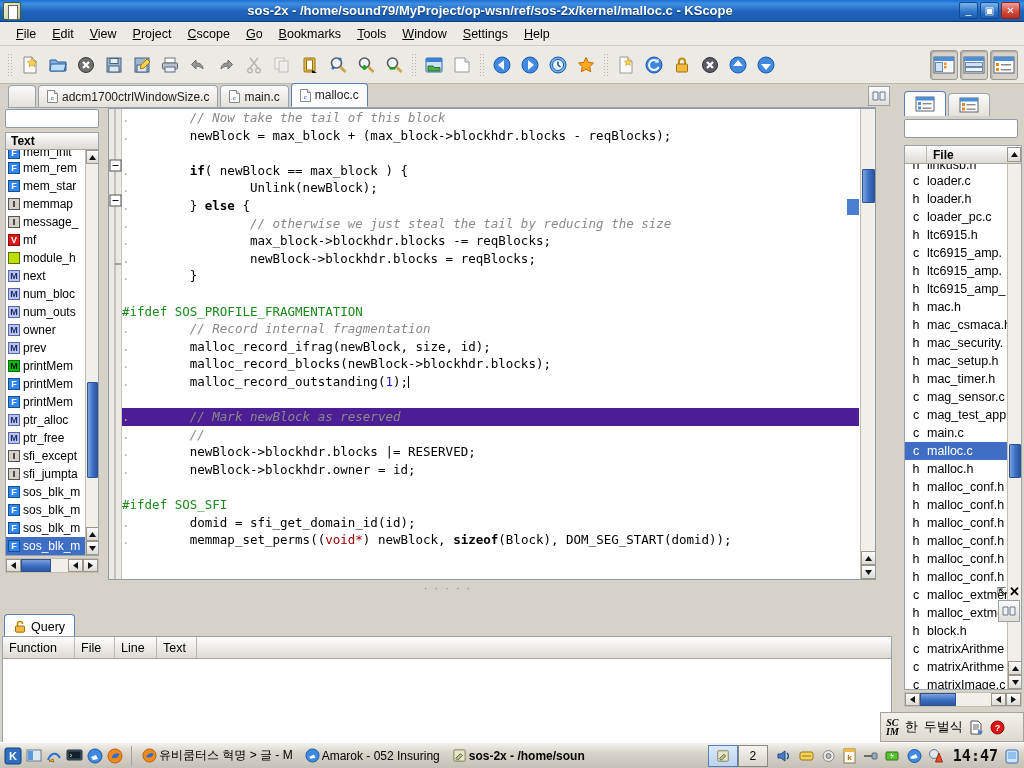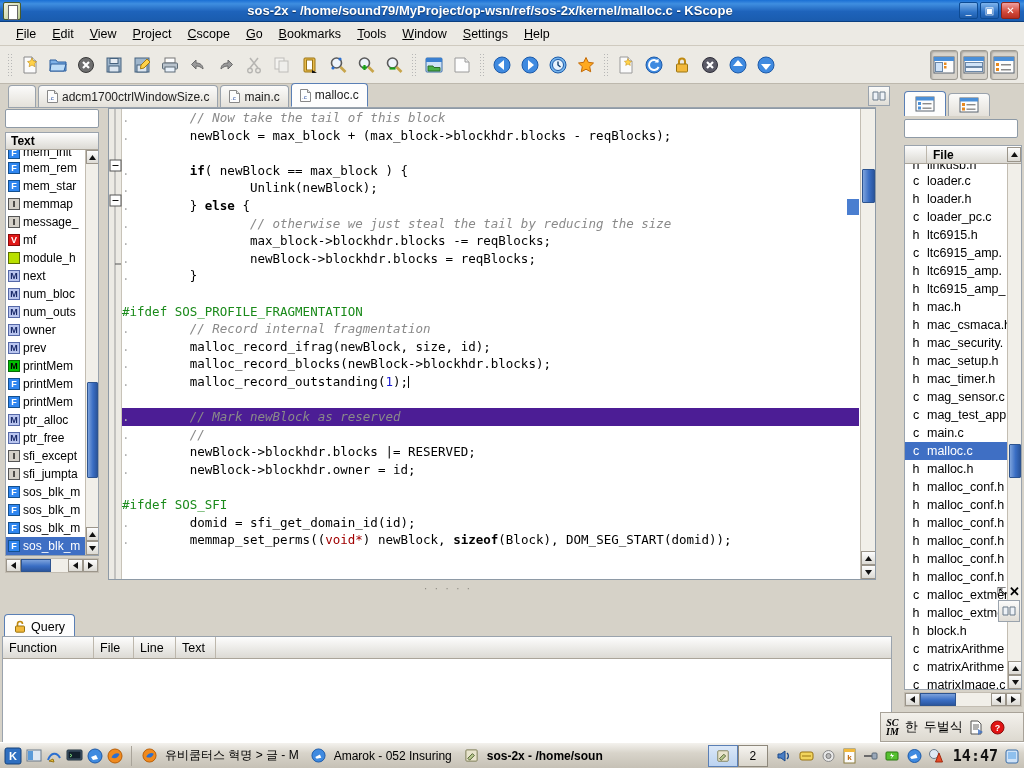--- a/index.html
+++ b/index.html
@@ -208,21 +208,21 @@
   .scim-txt { font-size:13px; }
   .scim-sc { font-family:"Liberation Serif",serif; font-style:italic; font-weight:bold;
              font-size:10px; line-height:9px; text-align:center; }
 
   
   .taskbar { position:absolute; left:0; top:742px; width:1024px; height:26px;
     background:linear-gradient(to bottom,#f4f2ee,#d8d4ca 40%,#c6c1b6);
     border-top:1px solid #fff; display:flex; align-items:center; }
   .tk-launch { display:flex; align-items:center; gap:4px; padding:0 4px; }
   .tk-sep { width:1px; height:20px; background:#a9a49a; margin:0 4px; }
-  .tk-win { display:flex; align-items:center; gap:8px; padding:0 6px; height:22px;
+  .tk-win { display:flex; align-items:center; gap:2px; padding:0 6px; height:22px;
             font-size:12px; max-width:240px; overflow:hidden; white-space:nowrap;justify-content:flex-end; }
   .tk-win.active { font-weight:bold; }
   .tk-pager { display:flex; align-items:center; margin-left:4px; }
   .pg { width:30px; height:22px; border:1px solid #8e887c;
         background:linear-gradient(to bottom,#f6f4f0,#d9d5cb);
         display:flex; align-items:center; justify-content:center; font-size:12px; }
   .pg.active { background:linear-gradient(to bottom,#dbe8f8,#bcd3f0); border-color:#5a7fb5; }
   .tray { display:flex; align-items:center; gap:5px; margin-left:8px; }
   .clock { font-family:"DejaVu Sans Mono",monospace; font-size:15px; font-weight:bold;
            letter-spacing:0px; margin-left:8px; color:#111; }
@@ -896,21 +896,21 @@
       <div class="q-tab">
         <svg width="12" height="13" viewBox="0 0 12 13">
           <path d="M3.5 6V4a2.5 2.5 0 015 0" stroke="#c08a10" stroke-width="1.6" fill="none"></path>
           <rect x="1.5" y="6" width="9" height="6.2" rx="1" fill="#f2b93c" stroke="#9a7412"></rect>
         </svg>
         <span>Query</span>
       </div>
     </div>
     <div class="q-table">
       <div class="q-head">
-        <div class="q-th" style="width:91px">Function</div>
+        <div class="q-th" style="width:72px">Function</div>
         <div class="q-th" style="width:40px">File</div>
         <div class="q-th" style="width:42px">Line</div>
         <div class="q-th" style="width:40px">Text</div>
         <div class="q-th" style="flex:1;border-right:none"></div>
       </div>
     </div>
   </div>
   <div style="position:absolute;right:4px;top:600px;width:22px;height:22px;
               background:linear-gradient(to bottom,#fbfbfa,#e0ddd6);border:1px solid #9aa3ad;
               display:flex;align-items:center;justify-content:center">

